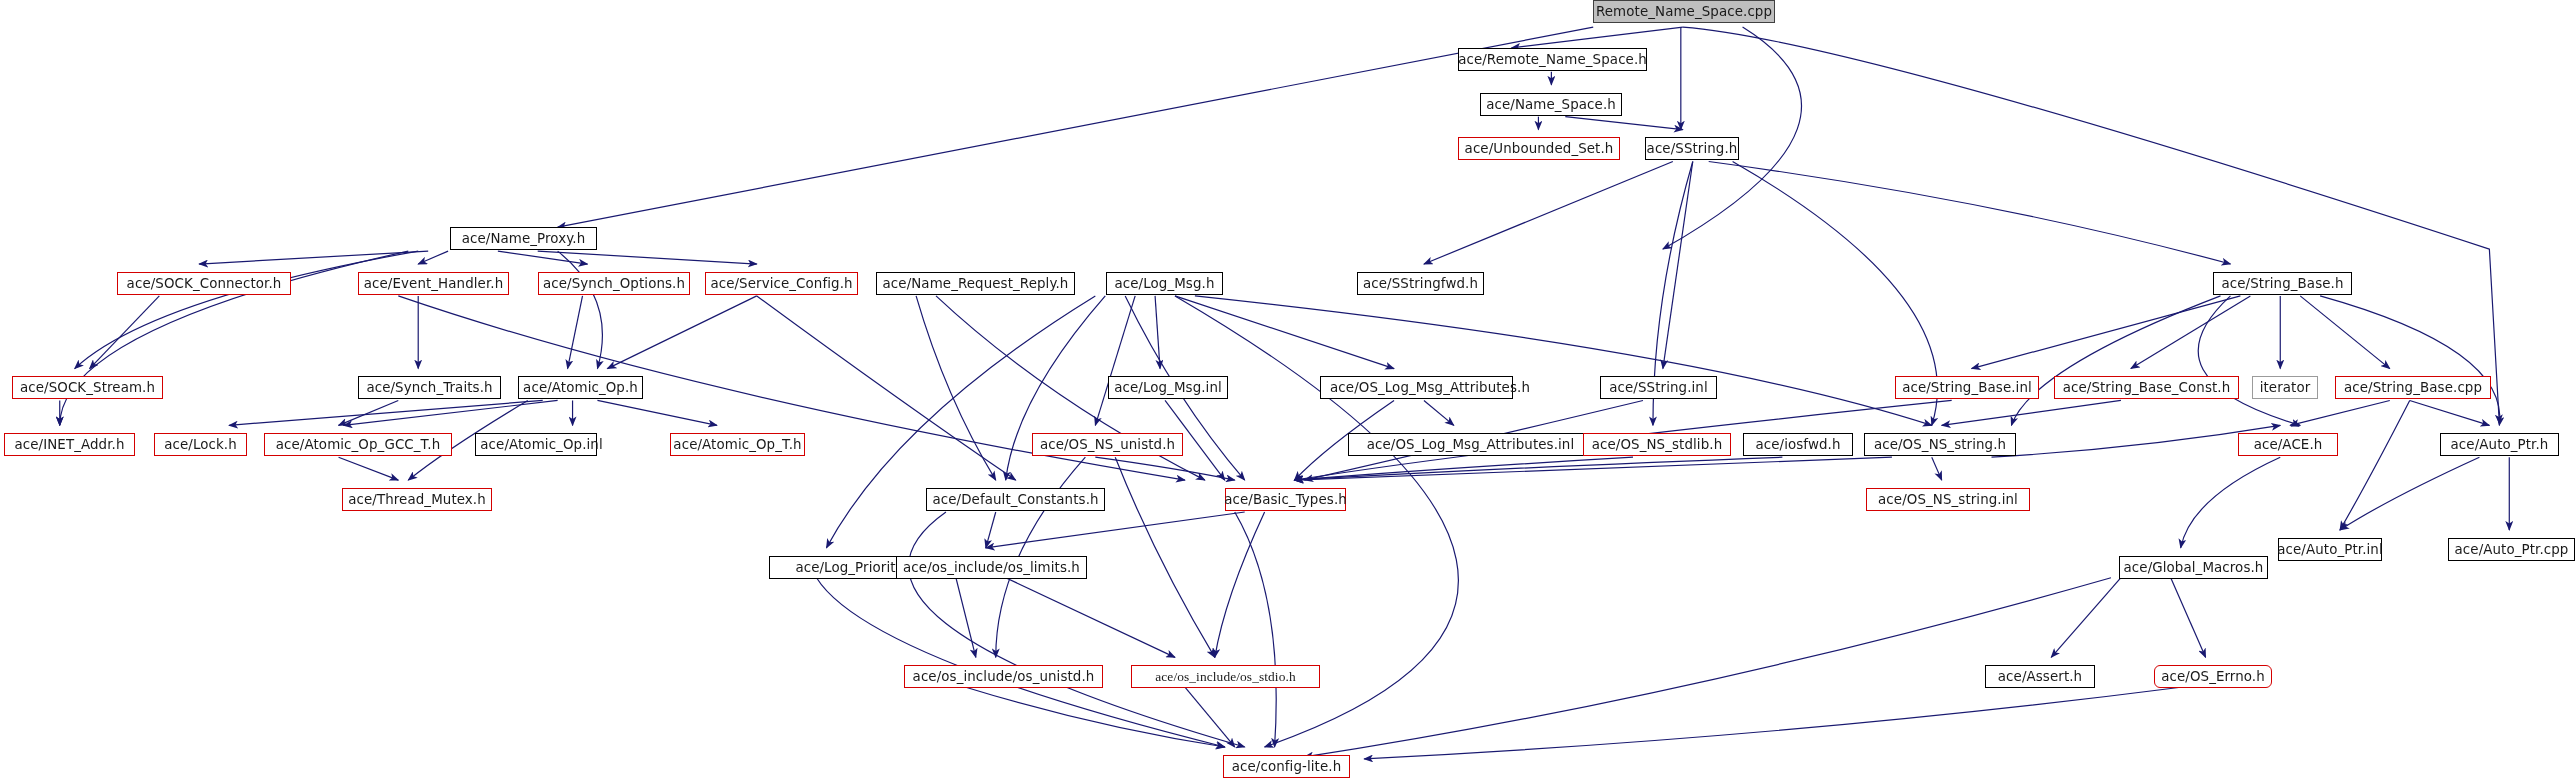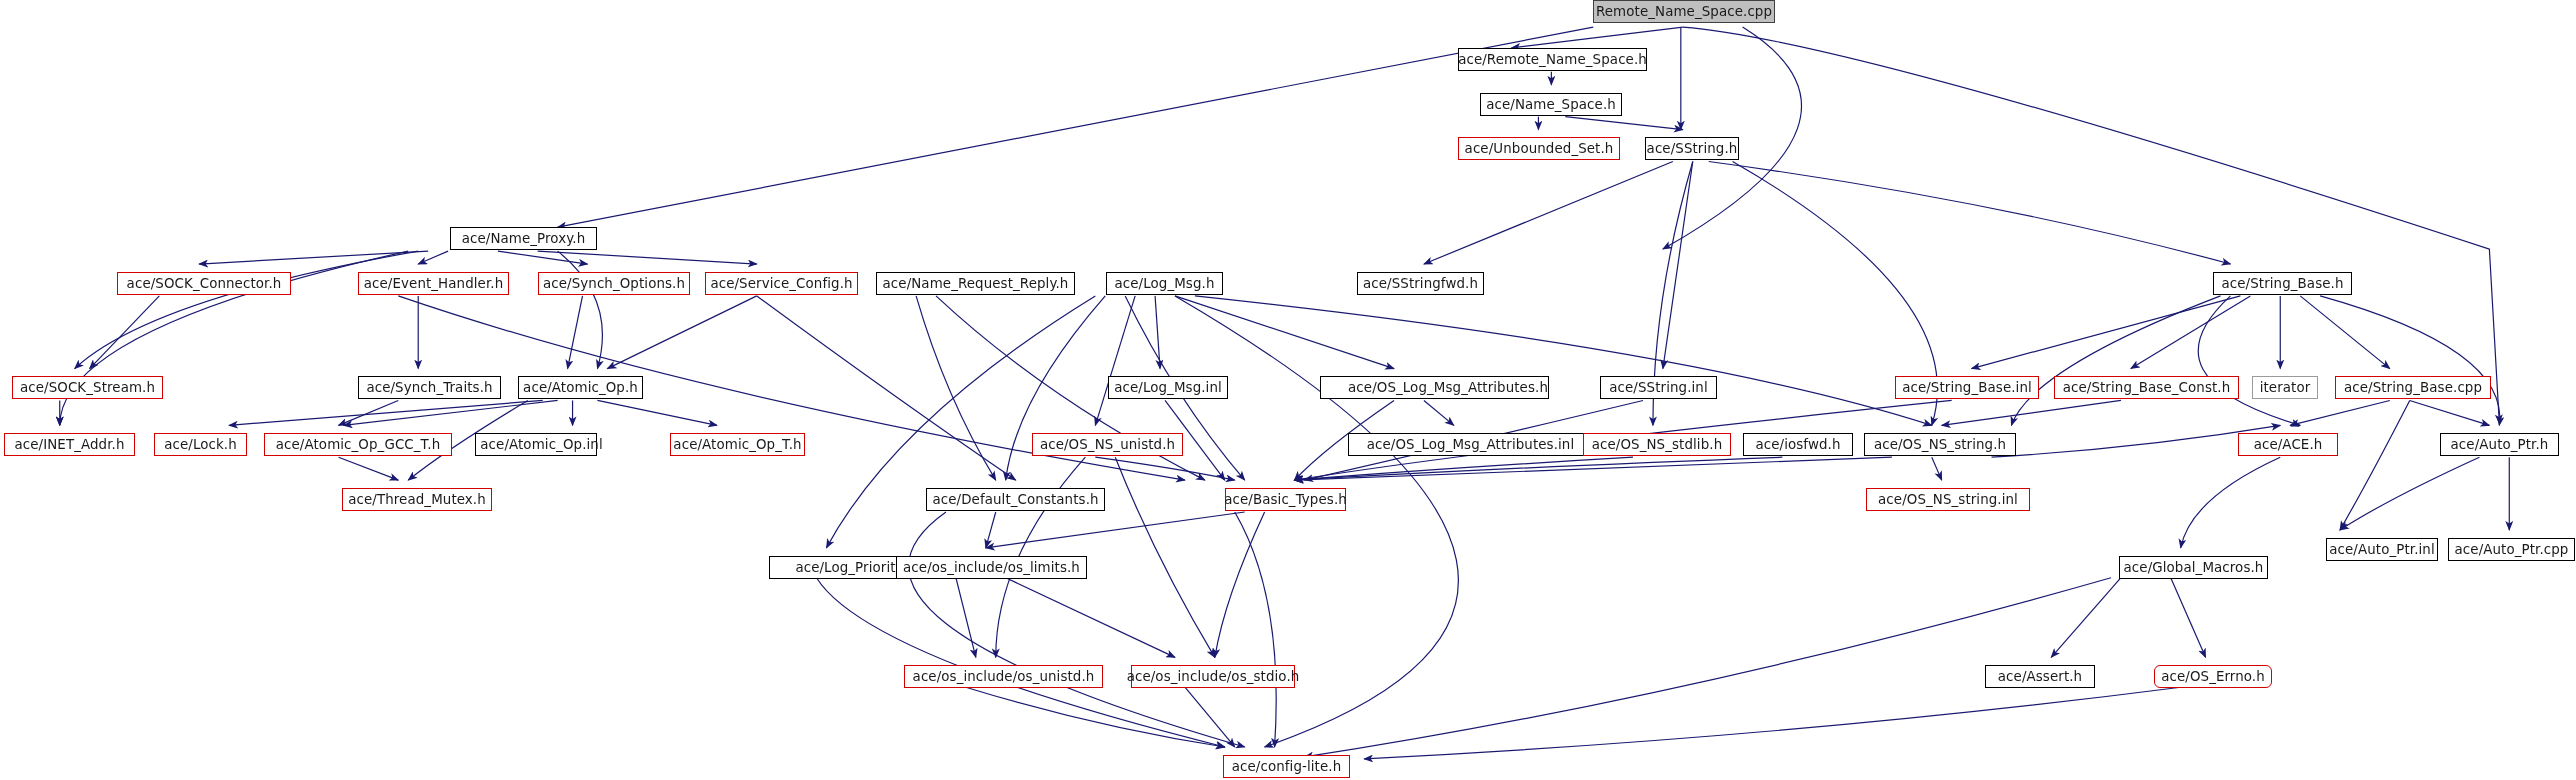--- a/index.html
+++ b/index.html
@@ -154,21 +154,21 @@
       <div class="node red" style="left: 538px; top: 272px; width: 152px;">ace/Synch_Options.h</div>
       <div class="node red" style="left: 705px; top: 272px; width: 153px;">ace/Service_Config.h</div>
       <div class="node" style="left: 876px; top: 272px; width: 199px;">ace/Name_Request_Reply.h</div>
       <div class="node" style="left: 1106px; top: 272px; width: 117px;">ace/Log_Msg.h</div>
       <div class="node" style="left: 1357px; top: 272px; width: 127px;">ace/SStringfwd.h</div>
       <div class="node" style="left: 2213px; top: 272px; width: 139px;">ace/String_Base.h</div>
       <div class="node red" style="left: 12px; top: 376px; width: 151px;">ace/SOCK_Stream.h</div>
       <div class="node" style="left: 358px; top: 376px; width: 143px;">ace/Synch_Traits.h</div>
       <div class="node" style="left: 518px; top: 376px; width: 125px;">ace/Atomic_Op.h</div>
       <div class="node" style="left: 1108px; top: 376px; width: 120px;">ace/Log_Msg.inl</div>
-      <div class="node" style="left: 1320px; top: 376px; width: 229px; padding-left: 33px;">ace/OS_Log_Msg_Attributes.h</div>
+      <div class="node" style="left: 1320px; top: 376px; width: 193px; padding-left: 33px;">ace/OS_Log_Msg_Attributes.h</div>
       <div class="node" style="left: 1600px; top: 376px; width: 117px;">ace/SString.inl</div>
       <div class="node red" style="left: 1895px; top: 376px; width: 144px;">ace/String_Base.inl</div>
       <div class="node red" style="left: 2054px; top: 376px; width: 185px;">ace/String_Base_Const.h</div>
       <div class="node gray" style="left: 2252px; top: 376px; width: 66px;">iterator</div>
       <div class="node red" style="left: 2335px; top: 376px; width: 156px;">ace/String_Base.cpp</div>
       <div class="node red" style="left: 4px; top: 433px; width: 131px;">ace/INET_Addr.h</div>
       <div class="node red" style="left: 154px; top: 433px; width: 93px;">ace/Lock.h</div>
       <div class="node red" style="left: 264px; top: 433px; width: 188px;">ace/Atomic_Op_GCC_T.h</div>
       <div class="node" style="left: 475px; top: 433px; width: 122px; padding-left: 17px;">ace/Atomic_Op.inl</div>
       <div class="node red" style="left: 670px; top: 433px; width: 135px;">ace/Atomic_Op_T.h</div>
@@ -176,25 +176,25 @@
       <div class="node" style="left: 1348px; top: 433px; width: 245px;">ace/OS_Log_Msg_Attributes.inl</div>
       <div class="node red" style="left: 1583px; top: 433px; width: 148px;">ace/OS_NS_stdlib.h</div>
       <div class="node" style="left: 1743px; top: 433px; width: 110px;">ace/iosfwd.h</div>
       <div class="node" style="left: 1864px; top: 433px; width: 152px;">ace/OS_NS_string.h</div>
       <div class="node red" style="left: 2238px; top: 433px; width: 100px;">ace/ACE.h</div>
       <div class="node" style="left: 2440px; top: 433px; width: 119px;">ace/Auto_Ptr.h</div>
       <div class="node red" style="left: 342px; top: 488px; width: 150px;">ace/Thread_Mutex.h</div>
       <div class="node" style="left: 926px; top: 488px; width: 179px;">ace/Default_Constants.h</div>
       <div class="node red" style="left: 1225px; top: 488px; width: 121px;">ace/Basic_Types.h</div>
       <div class="node red" style="left: 1866px; top: 488px; width: 164px;">ace/OS_NS_string.inl</div>
-      <div class="node" style="left: 2278px; top: 538px; width: 112px; margin-left: 48px;">ace/Auto_Ptr.inl</div>
+      <div class="node" style="left: 2278px; top: 538px; width: 104px;">ace/Auto_Ptr.inl</div>
       <div class="node" style="left: 2448px; top: 538px; width: 127px;">ace/Auto_Ptr.cpp</div>
       <div class="node" style="left: 769px; top: 556px; width: 139px; padding-left: 39px;">ace/Log_Priority.h</div>
       <div class="node" style="left: 896px; top: 556px; width: 191px;">ace/os_include/os_limits.h</div>
       <div class="node" style="left: 2119px; top: 556px; width: 149px;">ace/Global_Macros.h</div>
       <div class="node red" style="left: 904px; top: 665px; width: 199px;">ace/os_include/os_unistd.h</div>
-      <div class="node red" style="left: 1131px; top: 665px; width: 164px;">ace/os_include/os_stdio.h</div>
+      <div class="node red" style="left: 1131px; top: 665px; width: 189px; font-family: Liberation Serif, serif;">ace/os_include/os_stdio.h</div>
       <div class="node" style="left: 1985px; top: 665px; width: 110px;">ace/Assert.h</div>
       <div class="node red" style="left: 2154px; top: 665px; width: 118px; border-radius: 6px;">ace/OS_Errno.h</div>
       <div class="node red" style="left: 1223px; top: 755px; width: 127px;">ace/config-lite.h</div>
     </div>
 </div>
 
 
 </body></html>

